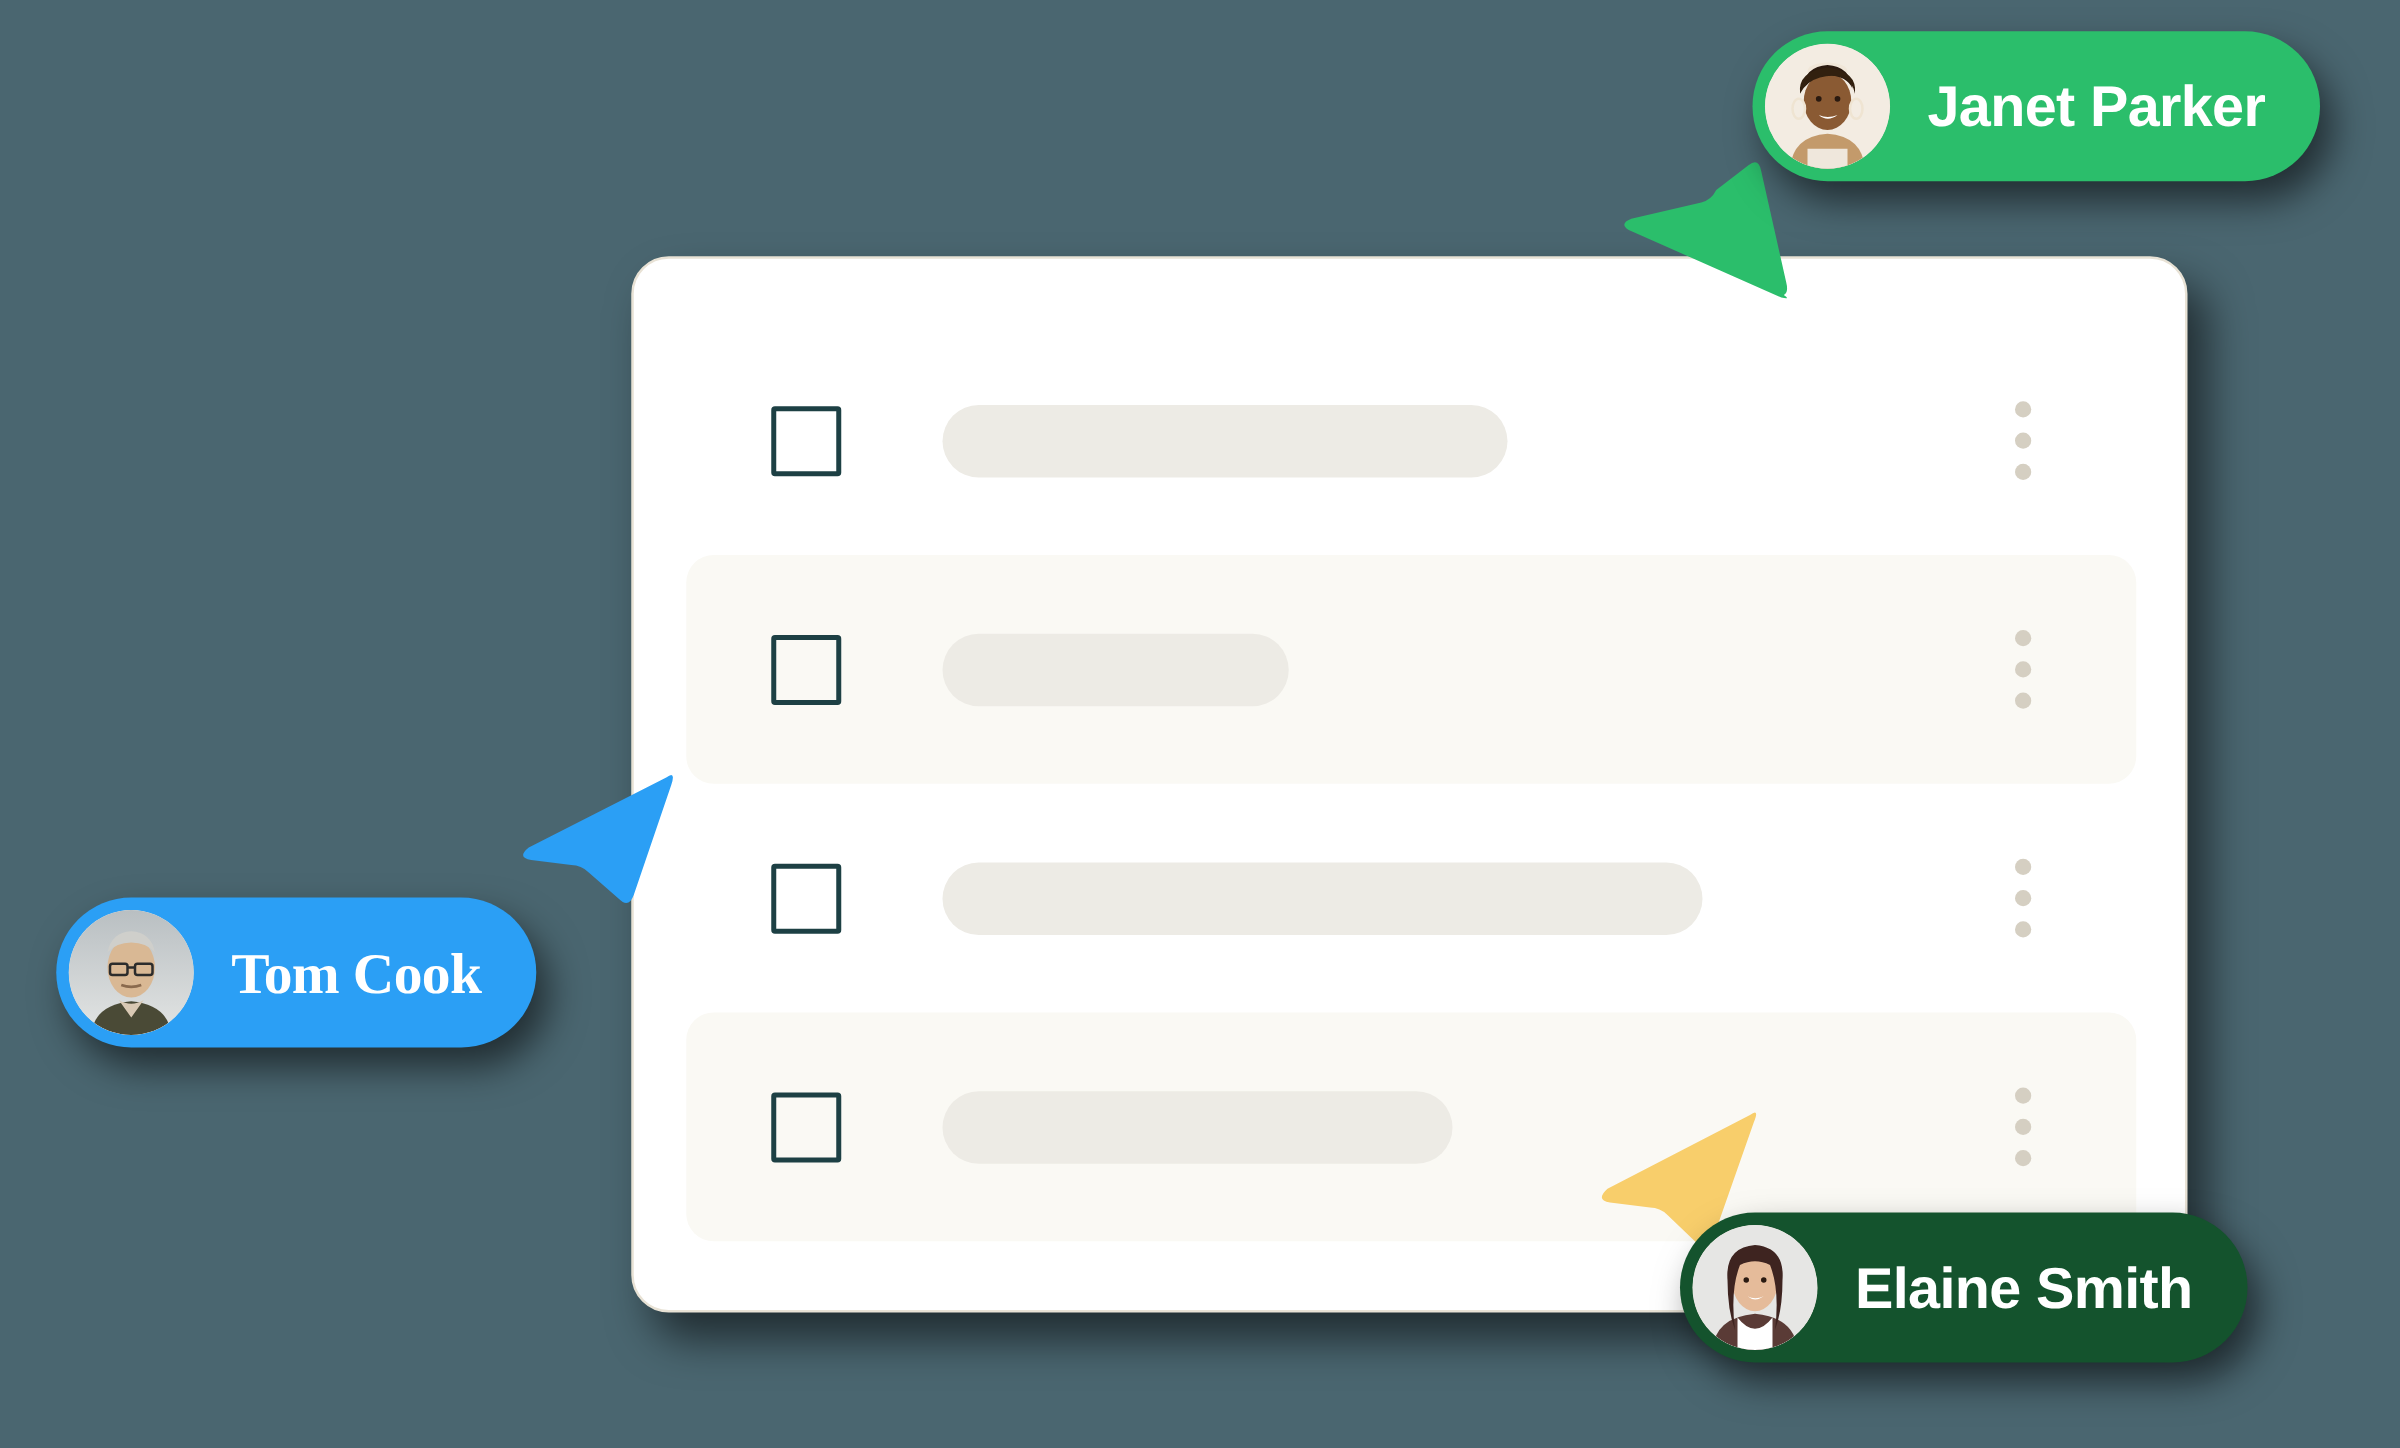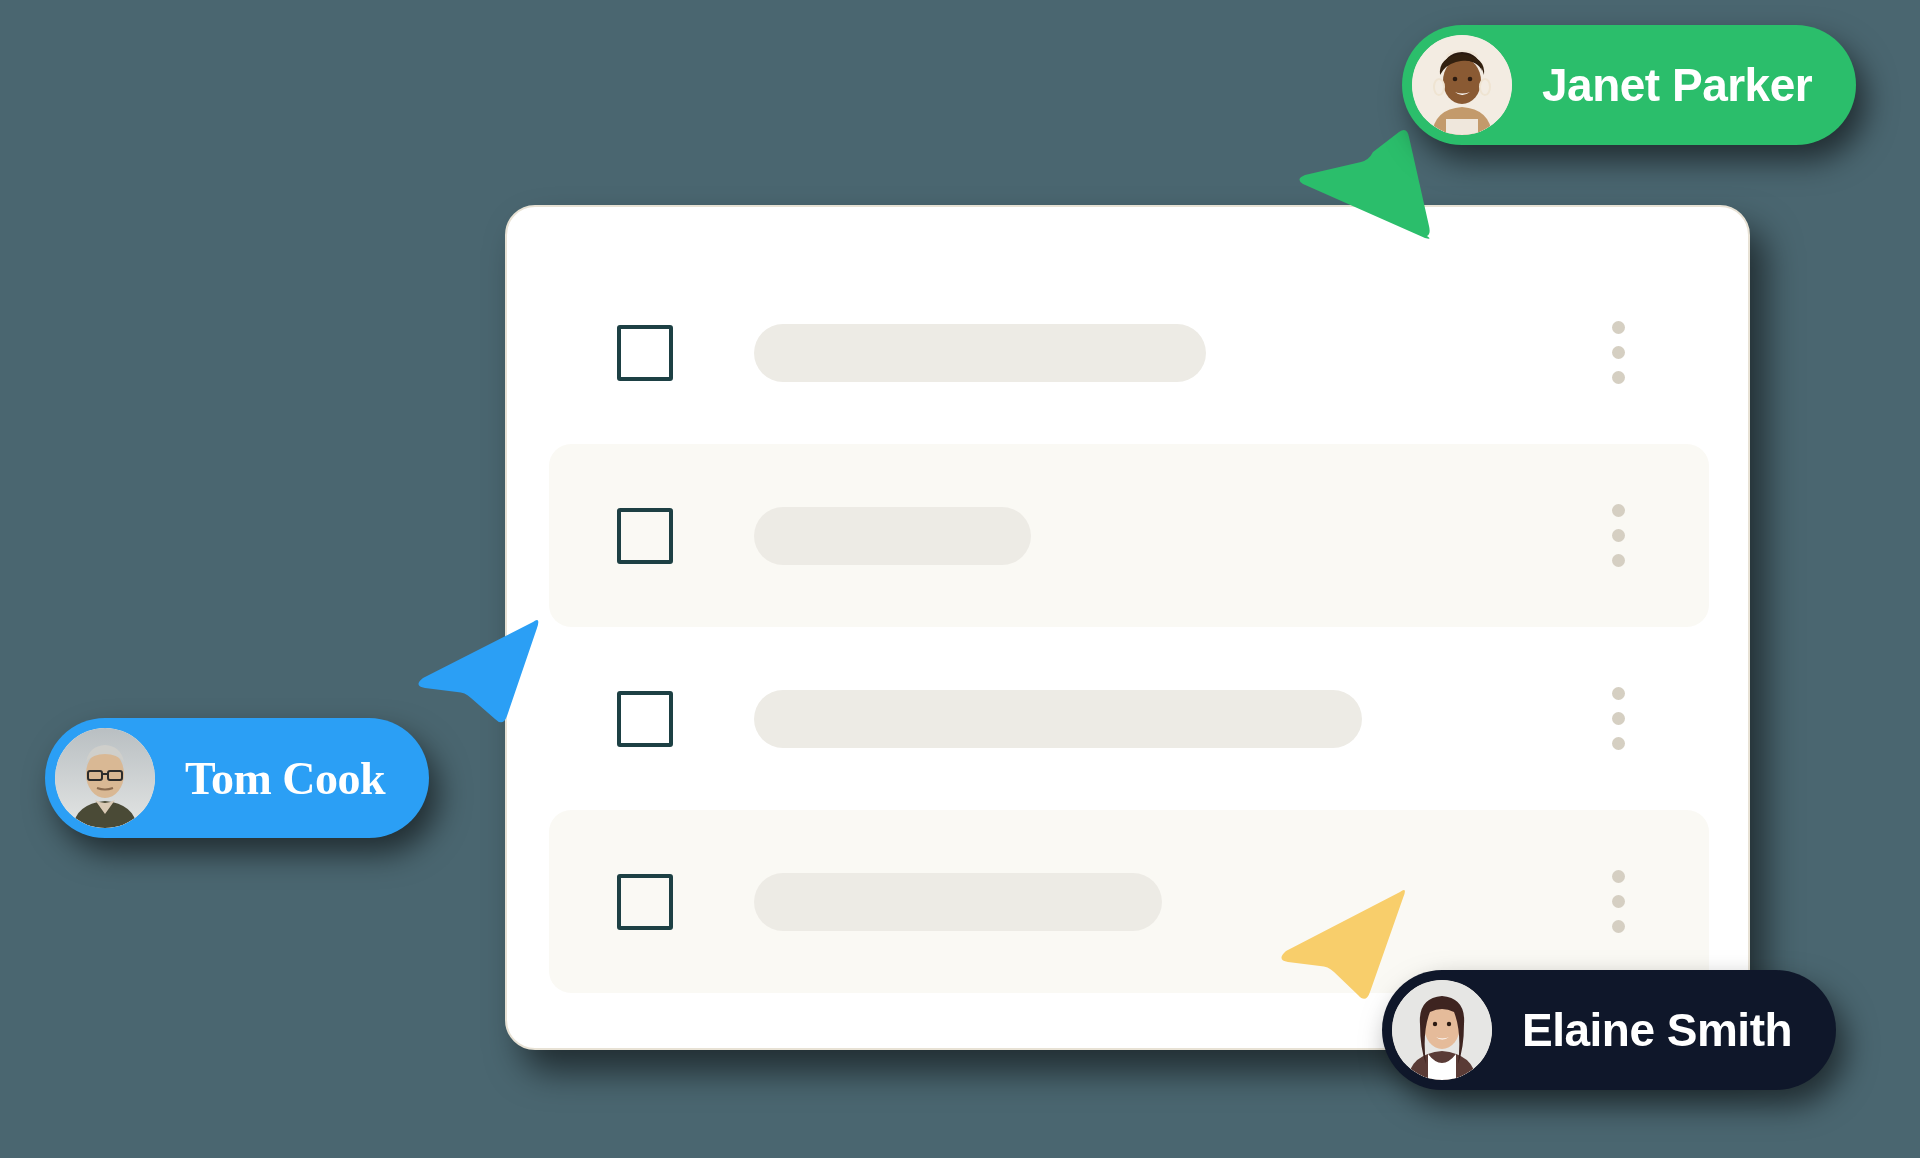--- a/index.html
+++ b/index.html
@@ -137,23 +137,23 @@
     top: 25px;
     background: #2bbe6b;
   }
   #badge-tom {
     left: 45px;
     top: 718px;
     background: #2b9ff5;
     font-family: Liberation Serif, serif;
   }
   #badge-elaine {
-    left: 1382px;
+    left: 1344px;
     top: 970px;
-    background: #0f172a;
+    background: #14532d;
   }
 
 </style>
 </head>
 <body>
 
 <div id="stage">
 
   <div id="list-card">
 

